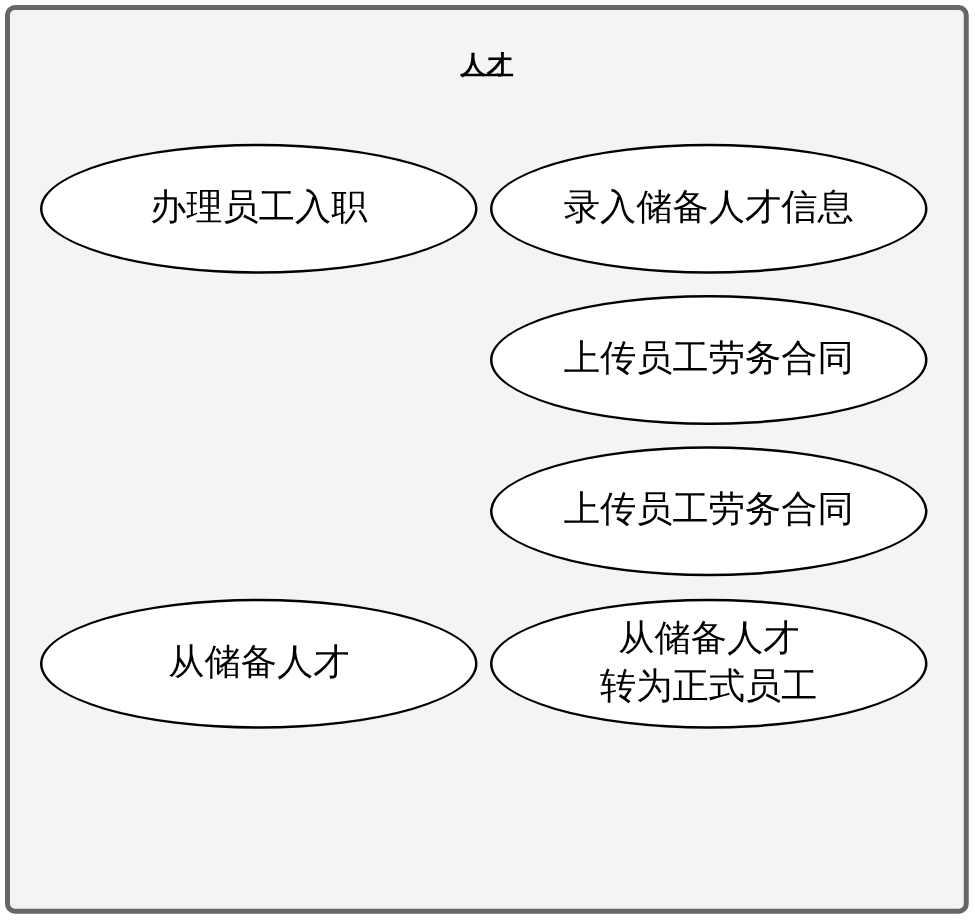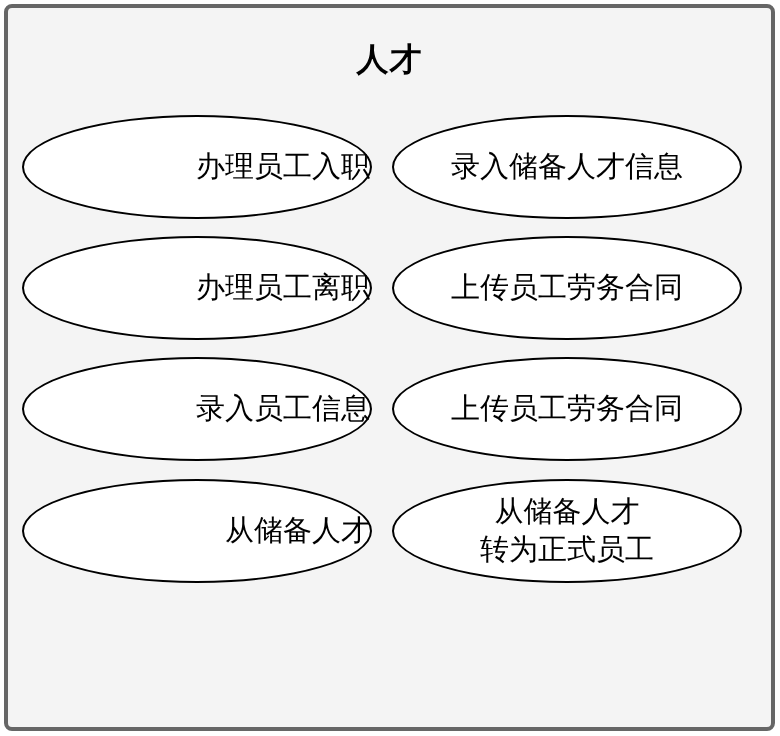--- a/index.html
+++ b/index.html
@@ -32,66 +32,61 @@
     border: 4px solid var(--frame-border);
     border-radius: 8px;
     background: var(--frame-bg);
   }
   .system-title {
     position: absolute;
     top: 30px;
     left: 0;
     right: 0;
     text-align: center;
-    font-size: 32px;
+    font-size: 20px;
     font-weight: bold;
     color: var(--text-color);
     letter-spacing: 1px;
+    text-decoration: underline;
   }
   .uc {
     position: absolute;
     width: 350px;
     height: 104px;
     background: var(--ellipse-bg);
     border: 2px solid var(--ellipse-border);
     border-radius: 50%;
     display: flex;
     align-items: center;
     justify-content: center;
   }
   .uc-label {
     font-size: 29px;
     color: var(--text-color);
     text-align: center;
     white-space: pre-line;
     line-height: 1.3;
   }
-  .col-left  { left: 14px; justify-content: flex-end; }
+  .col-left  { left: 24px; }
   .col-right { left: 384px; }
   .row-0 { top: 107px; }
   .row-1 { top: 228px; }
   .row-2 { top: 349px; }
   .row-3 { top: 471px; }
   .row-4 { top: 596px; }
 </style>
 </head>
 <body>
 
 <div class="canvas">
   <div class="frame">
     <div class="system-title">人才</div>
 
     <div class="uc col-left row-0">
       <span class="uc-label">办理员工入职</span>
-    </div>
-    <div class="uc col-left row-1">
-      <span class="uc-label">办理员工离职</span>
-    </div>
-    <div class="uc col-left row-2">
-      <span class="uc-label">录入员工信息</span>
     </div>
     <div class="uc col-left row-3">
       <span class="uc-label">从储备人才</span>
     </div>
 
     <div class="uc col-right row-0">
       <span class="uc-label">录入储备人才信息</span>
     </div>
     <div class="uc col-right row-1">
       <span class="uc-label">上传员工劳务合同</span>

